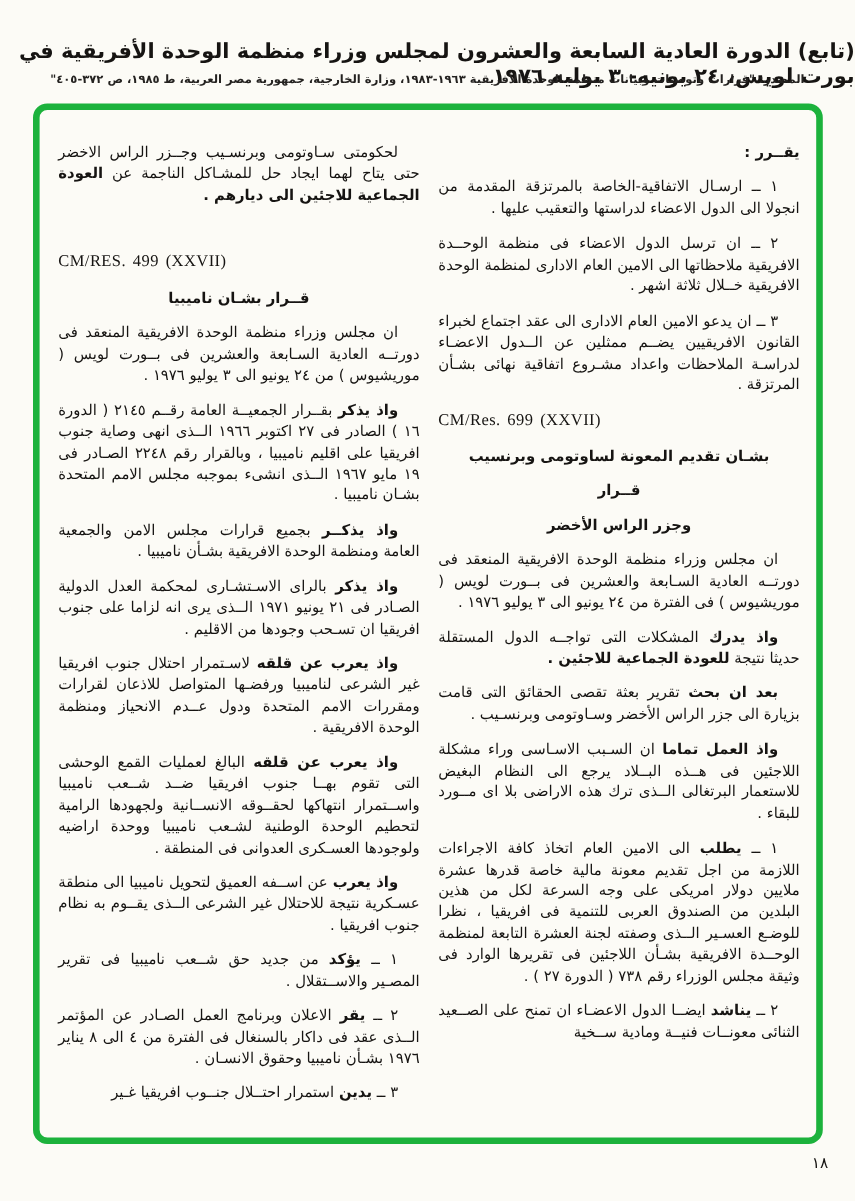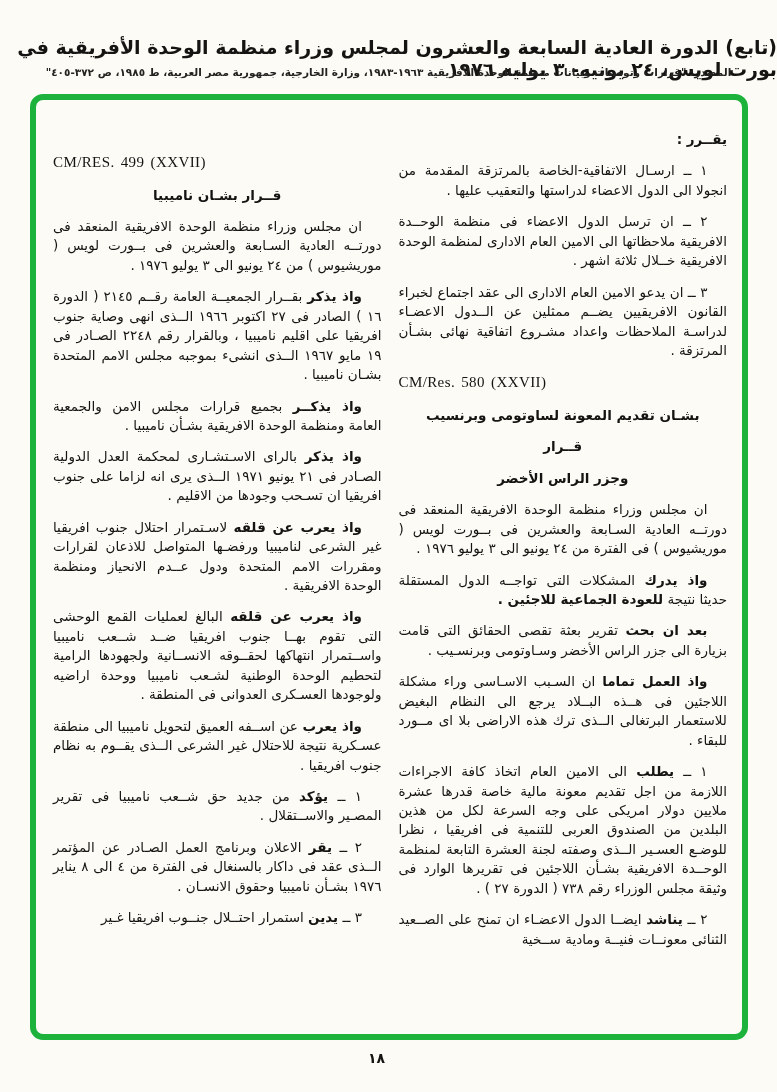--- a/index.html
+++ b/index.html
@@ -50,60 +50,61 @@
   .p-latin{
     direction:ltr;
     text-align:left;
     font-family:"Liberation Serif","DejaVu Serif",serif;
     font-size:15px;
     letter-spacing:.4px;
     margin:12px 0 16px;
     text-indent:0;
     word-spacing:2px;
   }
-  .p-latin.gap{margin-top:22px;}
+  .p-latin.gap{margin-top:40px;}
   .p-title{text-align:center;font-weight:700;margin:0 0 3px;text-indent:0;}
   .p-title-end{text-align:center;font-weight:700;margin:0 0 16px;text-indent:0;}
   .b{font-weight:700;}
   
   .pageno{
     position:absolute;
     left:0;right:24px;
     top:1050px;
-    text-align:center;
+    text-align:right;
     font-size:14px;
-    font-weight:700;
+    font-weight:400;
     direction:rtl;
   }
 </style>
 </head>
 <body>
 
 <div class="hdr hdr-line1">(تابع) الدورة العادية السابعة والعشرون لمجلس وزراء منظمة الوحدة الأفريقية في بورت لويس، ٢٤ يونيه- ٣ يوليه ١٩٧٦</div>
 <div class="hdr hdr-line2">المصدر: "قرارات وتوصيات وبيانات منظمة الوحدة الأفريقية ١٩٦٣-١٩٨٣، وزارة الخارجية، جمهورية مصر العربية، ط ١٩٨٥، ص ٣٧٢-٤٠٥"</div>
 
 <div class="frame">
   <div class="frame-inner">
     <div class="col">
         <p class="p-marker"><span class="b">يقــرر :</span></p>
         <p class="p-body"><span>١ ــ ارسـال الاتفاقية-الخاصة بالمرتزقة المقدمة من انجولا الى الدول الاعضاء لدراستها والتعقيب عليها .</span></p>
         <p class="p-body"><span>٢ ــ ان ترسل الدول الاعضاء فى منظمة الوحــدة الافريقية ملاحظاتها الى الامين العام الادارى لمنظمة الوحدة الافريقية خــلال ثلاثة اشهر .</span></p>
         <p class="p-body"><span>٣ ــ ان يدعو الامين العام الادارى الى عقد اجتماع لخبراء القانون الافريقيين يضــم ممثلين عن الــدول الاعضـاء لدراسـة الملاحظات واعداد مشـروع اتفاقية نهائى بشـأن المرتزقة .</span></p>
-        <p class="p-latin"><span>CM/Res. 580 (XXVII)</span></p>
+        <p class="p-latin"><span>CM/Res. 699 (XXVII)</span></p>
         <p class="p-title"><span class="b">بشـان تقديم المعونة لساوتومى وبرنسيب</span></p>
         <p class="p-title"><span class="b">قــرار</span></p>
         <p class="p-title-end"><span class="b">وجزر الراس الأخضر</span></p>
         <p class="p-body"><span>ان مجلس وزراء منظمة الوحدة الافريقية المنعقد فى دورتــه العادية السـابعة والعشرين فى بــورت لويس ( موريشيوس ) فى الفترة من ٢٤ يونيو الى ٣ يوليو ١٩٧٦ .</span></p>
         <p class="p-body"><span class="b">واذ يدرك</span><span> المشكلات التى تواجــه الدول المستقلة حديثا نتيجة </span><span class="b">للعودة الجماعية للاجئين .</span></p>
         <p class="p-body"><span class="b">بعد ان بحث</span><span> تقرير بعثة تقصى الحقائق التى قامت بزيارة الى جزر الراس الأخضر وسـاوتومى وبرنسـيب .</span></p>
         <p class="p-body"><span class="b">واذ العمل تماما</span><span> ان السـبب الاسـاسى وراء مشكلة اللاجئين فى هــذه البــلاد يرجع الى النظام البغيض للاستعمار البرتغالى الــذى ترك هذه الاراضى بلا اى مــورد للبقاء .</span></p>
         <p class="p-body"><span>١ ــ </span><span class="b">يطلب</span><span> الى الامين العام اتخاذ كافة الاجراءات اللازمة من اجل تقديم معونة مالية خاصة قدرها عشرة ملايين دولار امريكى على وجه السرعة لكل من هذين البلدين من الصندوق العربى للتنمية فى افريقيا ، نظرا للوضـع العسـير الــذى وصفته لجنة العشرة التابعة لمنظمة الوحــدة الافريقية بشـأن اللاجئين فى تقريرها الوارد فى وثيقة مجلس الوزراء رقم ٧٣٨ ( الدورة ٢٧ ) .</span></p>
         <p class="p-body"><span>٢ ــ </span><span class="b">يناشد</span><span> ايضــا الدول الاعضـاء ان تمنح على الصــعيد الثنائى معونــات فنيــة ومادية ســخية</span></p>
       </div>
     <div class="col">
+        <p class="p-body"><span>لحكومتى سـاوتومى وبرنسـيب وجــزر الراس الاخضر حتى يتاح لهما ايجاد حل للمشـاكل الناجمة عن </span><span class="b">العودة الجماعية للاجئين الى ديارهم .</span></p>
         <p class="p-latin gap"><span>CM/RES. 499 (XXVII)</span></p>
         <p class="p-title-end"><span class="b">قــرار بشـان ناميبيا</span></p>
         <p class="p-body"><span>ان مجلس وزراء منظمة الوحدة الافريقية المنعقد فى دورتــه العادية السـابعة والعشرين فى بــورت لويس ( موريشيوس ) من ٢٤ يونيو الى ٣ يوليو ١٩٧٦ .</span></p>
         <p class="p-body"><span class="b">واذ يذكر</span><span> بقــرار الجمعيــة العامة رقــم ٢١٤٥ ( الدورة ١٦ ) الصادر فى ٢٧ اكتوبر ١٩٦٦ الــذى انهى وصاية جنوب افريقيا على اقليم ناميبيا ، وبالقرار رقم ٢٢٤٨ الصـادر فى ١٩ مايو ١٩٦٧ الــذى انشىء بموجبه مجلس الامم المتحدة بشـان ناميبيا .</span></p>
         <p class="p-body"><span class="b">واذ يذكــر</span><span> بجميع قرارات مجلس الامن والجمعية العامة ومنظمة الوحدة الافريقية بشـأن ناميبيا .</span></p>
         <p class="p-body"><span class="b">واذ يذكر</span><span> بالراى الاسـتشـارى لمحكمة العدل الدولية الصـادر فى ٢١ يونيو ١٩٧١ الــذى يرى انه لزاما على جنوب افريقيا ان تسـحب وجودها من الاقليم .</span></p>
         <p class="p-body"><span class="b">واذ يعرب عن قلقه</span><span> لاسـتمرار احتلال جنوب افريقيا غير الشرعى لناميبيا ورفضـها المتواصل للاذعان لقرارات ومقررات الامم المتحدة ودول عــدم الانحياز ومنظمة الوحدة الافريقية .</span></p>
         <p class="p-body"><span class="b">واذ يعرب عن قلقه</span><span> البالغ لعمليات القمع الوحشى التى تقوم بهــا جنوب افريقيا ضــد شــعب ناميبيا واســتمرار انتهاكها لحقــوقه الانســانية ولجهودها الرامية لتحطيم الوحدة الوطنية لشـعب ناميبيا ووحدة اراضيه ولوجودها العسـكرى العدوانى فى المنطقة .</span></p>
         <p class="p-body"><span class="b">واذ يعرب</span><span> عن اســفه العميق لتحويل ناميبيا الى منطقة عسـكرية نتيجة للاحتلال غير الشرعى الــذى يقــوم به نظام جنوب افريقيا .</span></p>
         <p class="p-body"><span>١ ــ </span><span class="b">يؤكد</span><span> من جديد حق شــعب ناميبيا فى تقرير المصـير والاســتقلال .</span></p>

